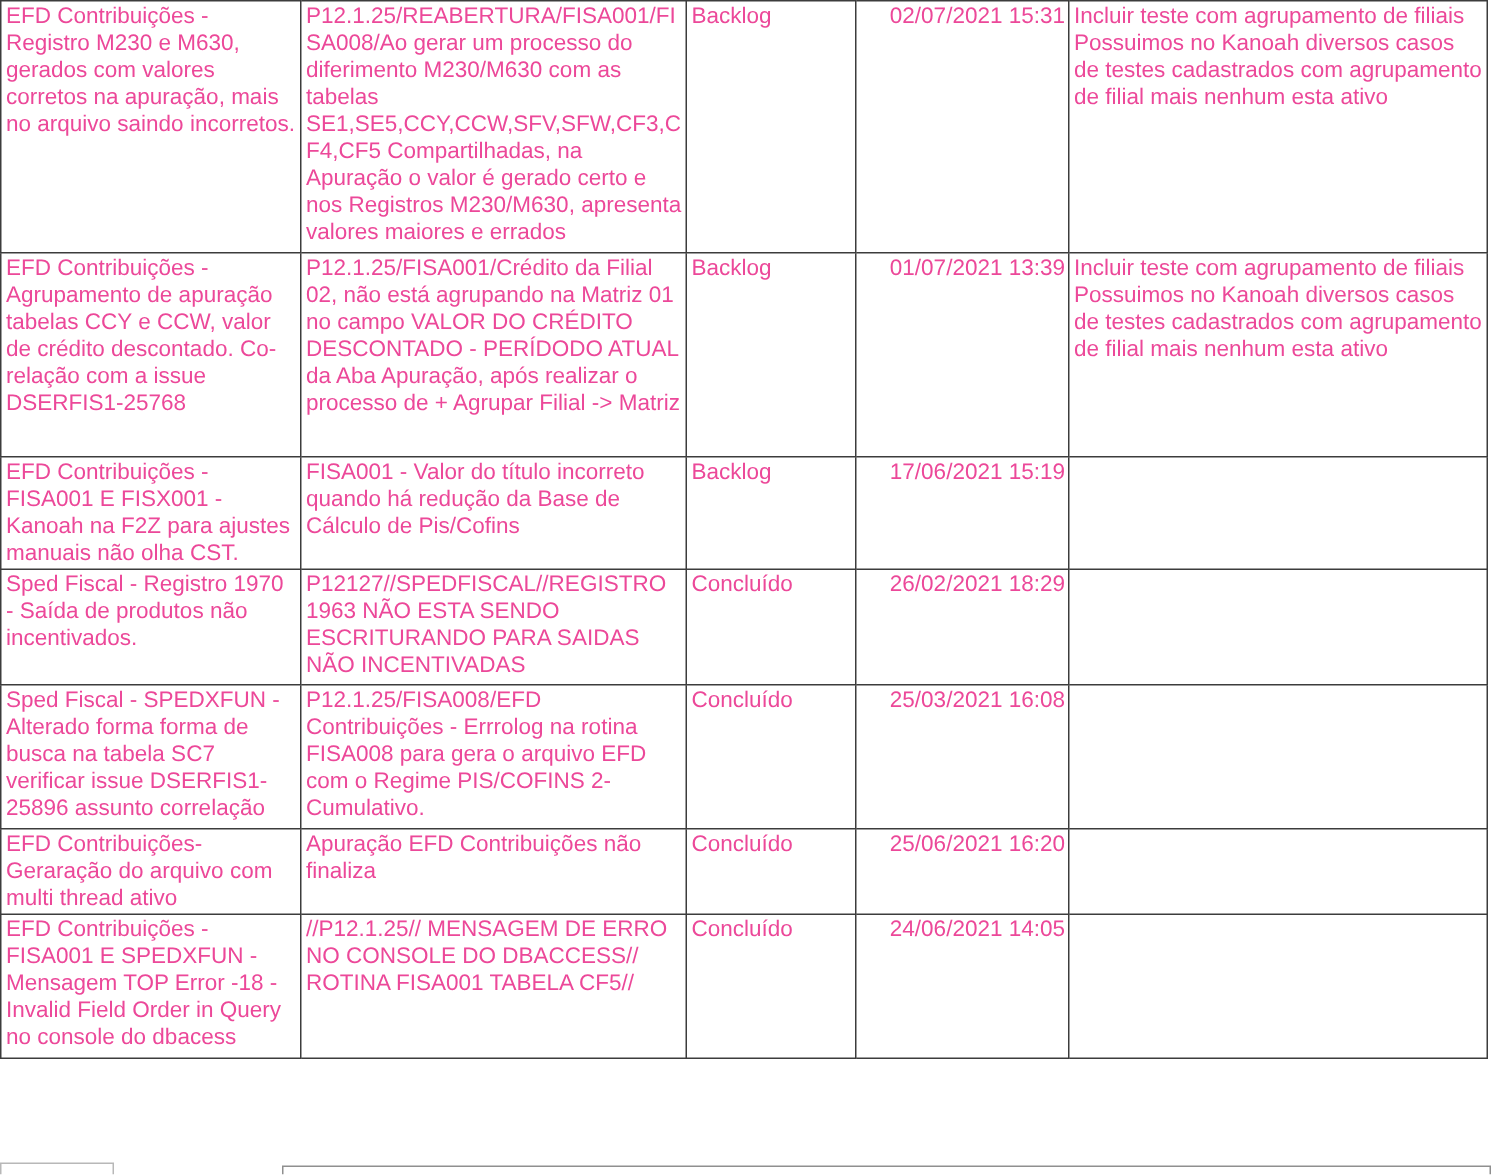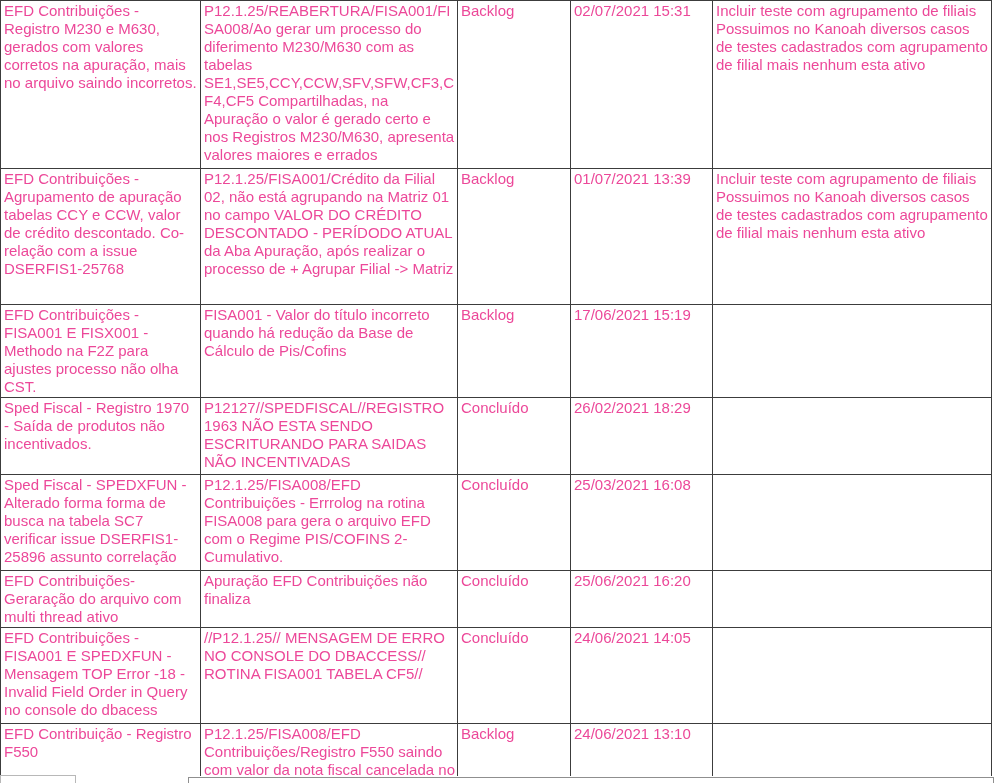--- a/index.html
+++ b/index.html
@@ -30,21 +30,21 @@
     word-wrap:break-word;
     overflow-wrap:break-word;
     overflow:hidden;
     margin-top:20px;
   }
   col.c1{width:200px}
   col.c2{width:257px}
   col.c3{width:113px}
   col.c4{width:142px}
   col.c5{width:279px}
-  td.c-date{text-align:left;padding-right:1px;}
+  td.c-date{text-align:right;padding-right:1px;}
   tr:nth-child(1){height:168px}
   tr:nth-child(2){height:136px}
   tr:nth-child(3){height:74px}
   tr:nth-child(4){height:77px}
   tr:nth-child(5){height:96px}
   tr:nth-child(6){height:56px}
   tr:nth-child(7){height:96px}
   tr:nth-child(8){height:73px}
   .partial-box-left{
     position:absolute;
@@ -86,21 +86,21 @@
     <td class="c-notes">Incluir teste com agrupamento de filiais Possuimos no Kanoah diversos casos de testes cadastrados com agrupamento de filial mais nenhum esta ativo</td>
   </tr>
           <tr>
     <td class="c-title">EFD Contribuições - Agrupamento de apuração tabelas CCY e CCW, valor de crédito descontado. Co-relação com a issue DSERFIS1-25768</td>
     <td class="c-desc">P12.1.25/FISA001/Crédito da Filial 02, não está agrupando na Matriz 01 no campo VALOR DO CRÉDITO DESCONTADO - PERÍDODO ATUAL da Aba Apuração, após realizar o processo de + Agrupar Filial -&gt; Matriz</td>
     <td class="c-status">Backlog</td>
     <td class="c-date">01/07/2021 13:39</td>
     <td class="c-notes">Incluir teste com agrupamento de filiais Possuimos no Kanoah diversos casos de testes cadastrados com agrupamento de filial mais nenhum esta ativo</td>
   </tr>
           <tr>
-    <td class="c-title">EFD Contribuições - FISA001 E FISX001 - Methodo na F2Z para ajustes processo não olha CST.</td>
+    <td class="c-title">EFD Contribuições - FISA001 E FISX001 - Kanoah na F2Z para ajustes manuais não olha CST.</td>
     <td class="c-desc">FISA001 - Valor do título incorreto quando há redução da Base de Cálculo de Pis/Cofins</td>
     <td class="c-status">Backlog</td>
     <td class="c-date">17/06/2021 15:19</td>
     <td class="c-notes"></td>
   </tr>
           <tr>
     <td class="c-title">Sped Fiscal - Registro 1970 - Saída de produtos não incentivados.</td>
     <td class="c-desc">P12127//SPEDFISCAL//REGISTRO 1963 NÃO ESTA SENDO ESCRITURANDO PARA SAIDAS NÃO INCENTIVADAS</td>
     <td class="c-status">Concluído</td>
     <td class="c-date">26/02/2021 18:29</td>
@@ -120,27 +120,20 @@
     <td class="c-date">25/06/2021 16:20</td>
     <td class="c-notes"></td>
   </tr>
           <tr>
     <td class="c-title">EFD Contribuições - FISA001 E SPEDXFUN - Mensagem TOP Error -18 - Invalid Field Order in Query no console do dbacess</td>
     <td class="c-desc">//P12.1.25// MENSAGEM DE ERRO NO CONSOLE DO DBACCESS// ROTINA FISA001 TABELA CF5//</td>
     <td class="c-status">Concluído</td>
     <td class="c-date">24/06/2021 14:05</td>
     <td class="c-notes"></td>
   </tr>
-          <tr>
-    <td class="c-title">EFD Contribuição - Registro F550</td>
-    <td class="c-desc">P12.1.25/FISA008/EFD Contribuições/Registro F550 saindo com valor da nota fiscal cancelada no mesmo período, fora do prazo de</td>
-    <td class="c-status">Backlog</td>
-    <td class="c-date">24/06/2021 13:10</td>
-    <td class="c-notes"></td>
-  </tr>
         </tbody>
     </table>
   </div>
 
   <div class="partial-box-left"></div>
   <div class="partial-bar"></div>
 
 </div>
 
 </body></html>

